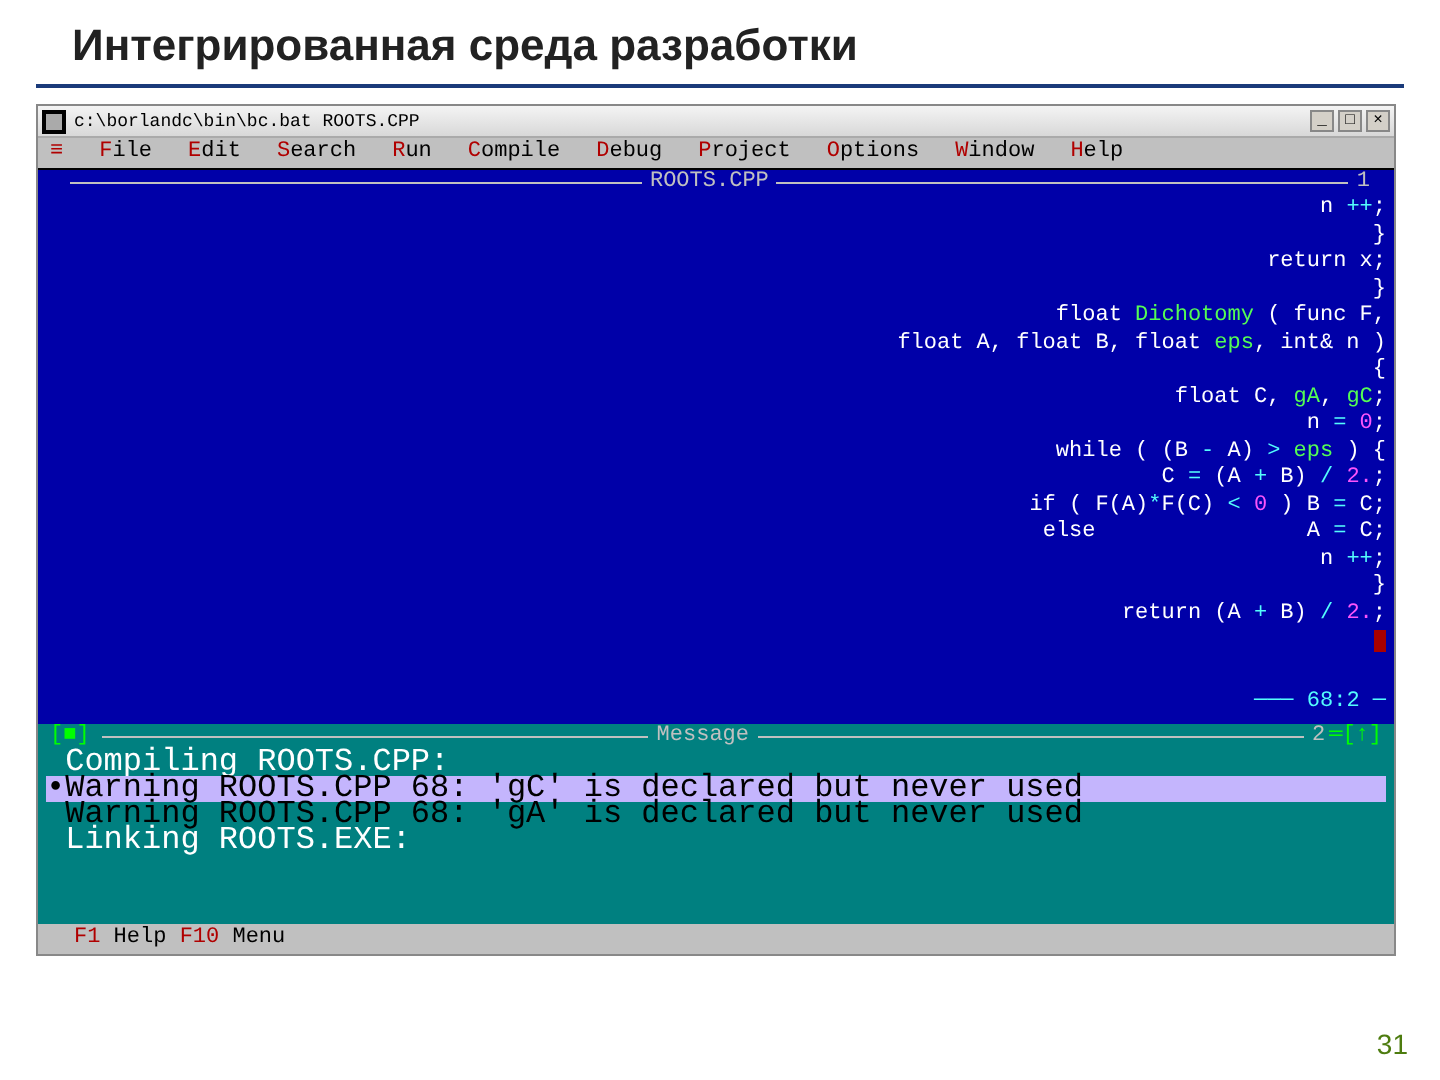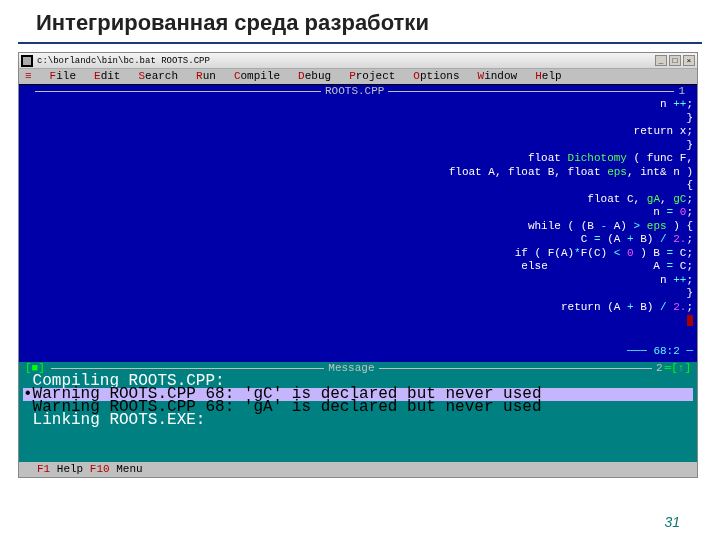--- a/index.html
+++ b/index.html
@@ -14,25 +14,24 @@
   .slide-title {
     font-size: 22px;
     font-weight: bold;
     color: #222;
     padding: 10px 18px 6px 18px;
     border-bottom: 2px solid #1a3a7a;
     margin: 0 18px 8px 18px;
   }
   .page-num {
     position: absolute;
-    right: 40px;
+    right: 16px;
     bottom: 10px;
     font-size: 14px;
-    color: #0f766e;
-    font-style: italic;
+    color: #4d7c0f;
   }
   .window {
     margin: 0 18px;
     width: 680px;
     border: 1px solid #888;
     font-family: "Courier New", monospace;
   }
   .titlebar {
     background: linear-gradient(#f4f4f4,#d8d8d8);
     height: 16px;

